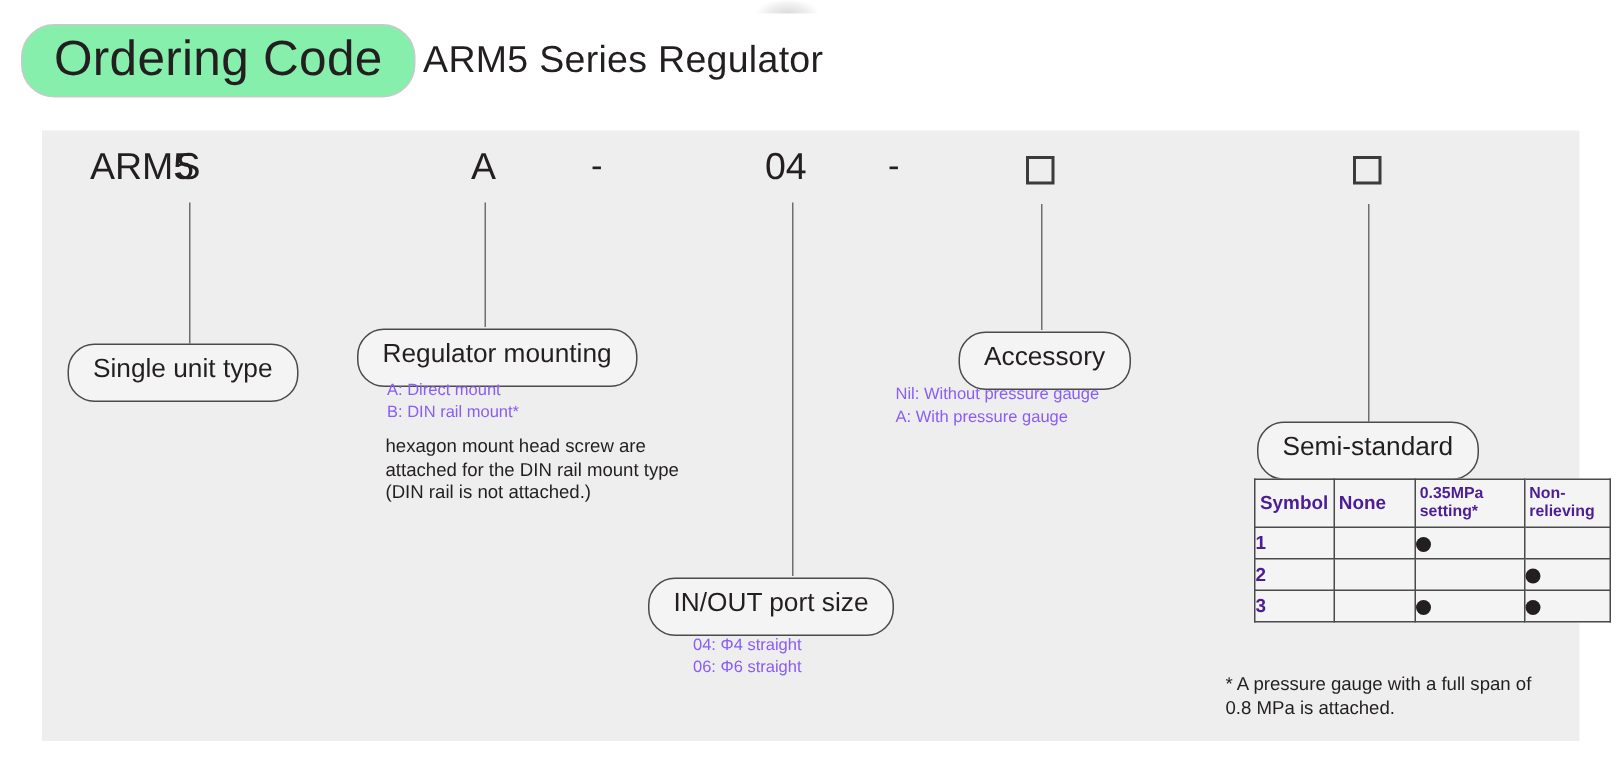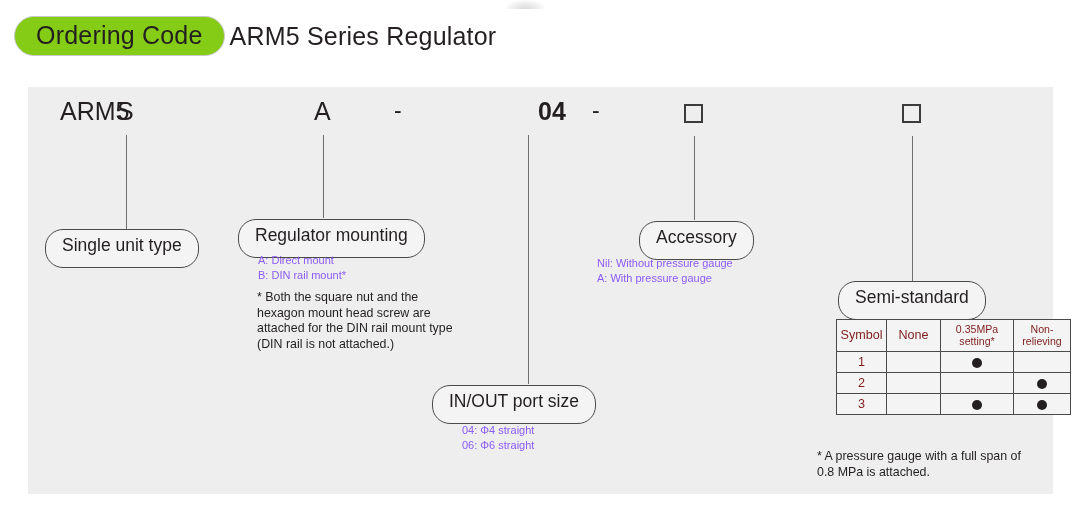--- a/index.html
+++ b/index.html
@@ -29,22 +29,22 @@
     position: absolute;
     left: 0px; top: 16px;
     display: flex;
     align-items: center;
   }
   .pill-header {
     margin-left: 14px;
     padding: 5px 21px 7px 21px;
     border: 1.4px solid #c9c9c9;
     border-radius: 22px;
-    background: #84cc16;
-    font-size: 25px;
+    background: #86efac;
+    font-size: 33px;
     letter-spacing: .2px;
     color: #231f20;
     line-height: 1.05;
   }
   .header-title {
     margin-left: 5px;
     font-size: 25px;
     letter-spacing: .2px;
     color: #231f20;
   }
@@ -63,21 +63,21 @@
     position: absolute;
     font-size: 25px;
     color: #231f20;
     white-space: nowrap;
     line-height: 1;
   }
   .code-arm5  { left: 40px; margin-left: 20px; }
   .code-s     { left: 117px; }
   .code-a     { left: 314px; }
   .code-d1    { left: 394px; font-size: 23px; }
-  .code-04    { left: 538px; font-weight: bold; }
+  .code-04    { left: 510px; }
   .code-d2    { left: 592px; font-size: 23px; }
   .code-box {
     position: absolute;
     width: 19px; height: 19px;
     border: 2px solid #3b3b3b;
     background: transparent;
   }
   .box-acc  { left: 684px; top: 104px; }
   .box-semi { left: 902px; top: 104px; }
 
@@ -135,24 +135,24 @@
 
   
   .semi-table {
     position: absolute;
     left: 836px; top: 319px;
     border-collapse: collapse;
     background: #f4f4f4;
   }
   .semi-table td, .semi-table th {
     border: 1.3px solid #4a4a4a;
-    text-align: center;
+    text-align: left;
     vertical-align: middle;
-    font-weight: normal;
-    color: #7f1d1d;
+    font-weight: bold;
+    color: #4c1d95;
   }
   .semi-table thead th {
     height: 32px;
     font-size: 12.6px;
     line-height: 1.12;
     padding: 2px 3px;
   }
   .semi-table thead th.small {
     font-size: 10.6px;
   }
@@ -203,21 +203,20 @@
 <div class="lead lead-semi"></div>
 
 <div class="pill pill-single">Single unit type</div>
 
 <div class="pill pill-mount">Regulator mounting</div>
 <div class="opts opts-mount">
   <div>A: Direct mount</div>
   <div>B: DIN rail mount*</div>
 </div>
 <div class="note note-mount">
-  <div>* Both the square nut and the</div>
   <div>hexagon mount head screw are</div>
   <div>attached for the DIN rail mount type</div>
   <div>(DIN rail is not attached.)</div>
 </div>
 
 <div class="pill pill-port">IN/OUT port size</div>
 <div class="opts opts-port">
   <div>04: Φ4 straight</div>
   <div>06: Φ6 straight</div>
 </div>

